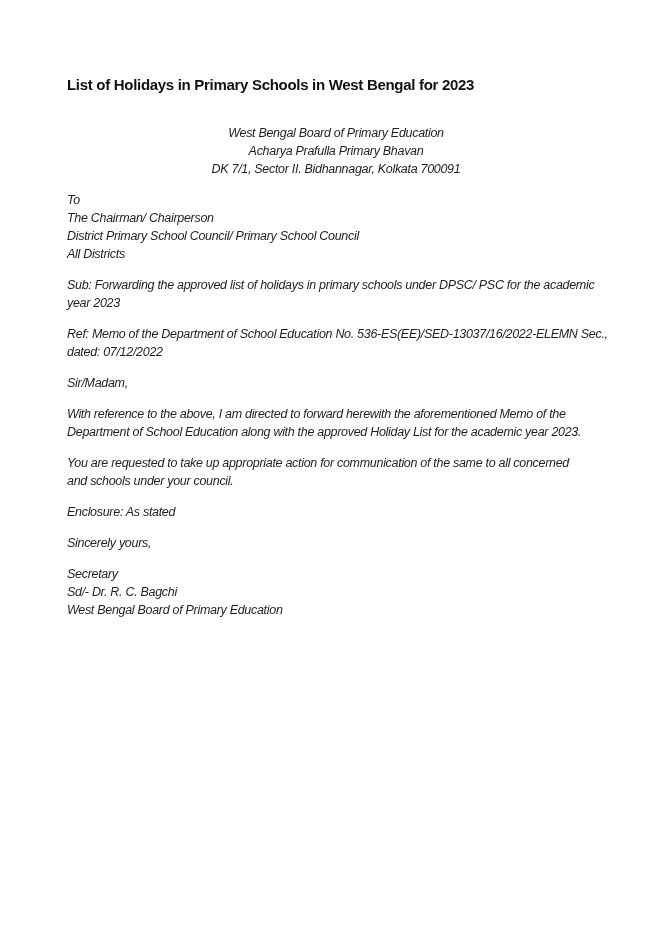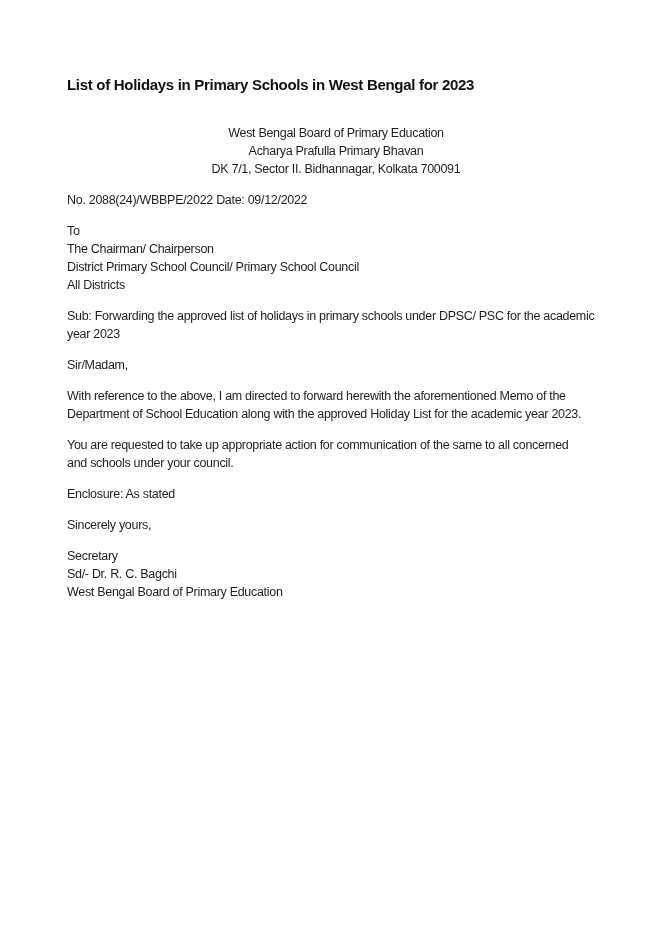--- a/index.html
+++ b/index.html
@@ -28,20 +28,21 @@
     line-height: 20px;
     margin: 0 0 29px 0;
     color: #111111;
     white-space: nowrap;
   }
   .para {
     margin: 0 0 13px 0;
   }
   .line {
     white-space: nowrap;
+    font-style: italic;
   }
   .center {
     text-align: center;
   }
   .right {
     text-align: left;
   }
 </style>
 </head>
 <body>
@@ -49,36 +50,37 @@
 <div class="page">
 
   <h1 class="doc-title">List of Holidays in Primary Schools in West Bengal for 2023</h1>
 
   <div class="para center">
     <div class="line">West Bengal Board of Primary Education</div>
     <div class="line">Acharya Prafulla Primary Bhavan</div>
     <div class="line">DK 7/1, Sector II. Bidhannagar, Kolkata 700091</div>
   </div>
 
-  <div class="para">
-    <div class="line">No. 2088(24)/WBBPE/2022 Date: 09/12/2022</div>
-  </div>
 
   <div class="para">
     <div class="line">To</div>
     <div class="line">The Chairman/ Chairperson</div>
     <div class="line">District Primary School Council/ Primary School Council</div>
     <div class="line">All Districts</div>
   </div>
 
   <div class="para">
     <div class="line">Sub: Forwarding the approved list of holidays in primary schools under DPSC/ PSC for the academic</div>
     <div class="line">year 2023</div>
   </div>
 
+  <div class="para">
+    <div class="line">Ref: Memo of the Department of School Education No. 536-ES(EE)/SED-13037/16/2022-ELEMN Sec.,</div>
+    <div class="line">dated: 07/12/2022</div>
+  </div>
 
   <div class="para">
     <div class="line">Sir/Madam,</div>
   </div>
 
   <div class="para">
     <div class="line">With reference to the above, I am directed to forward herewith the aforementioned Memo of the</div>
     <div class="line">Department of School Education along with the approved Holiday List for the academic year 2023.</div>
   </div>
 

